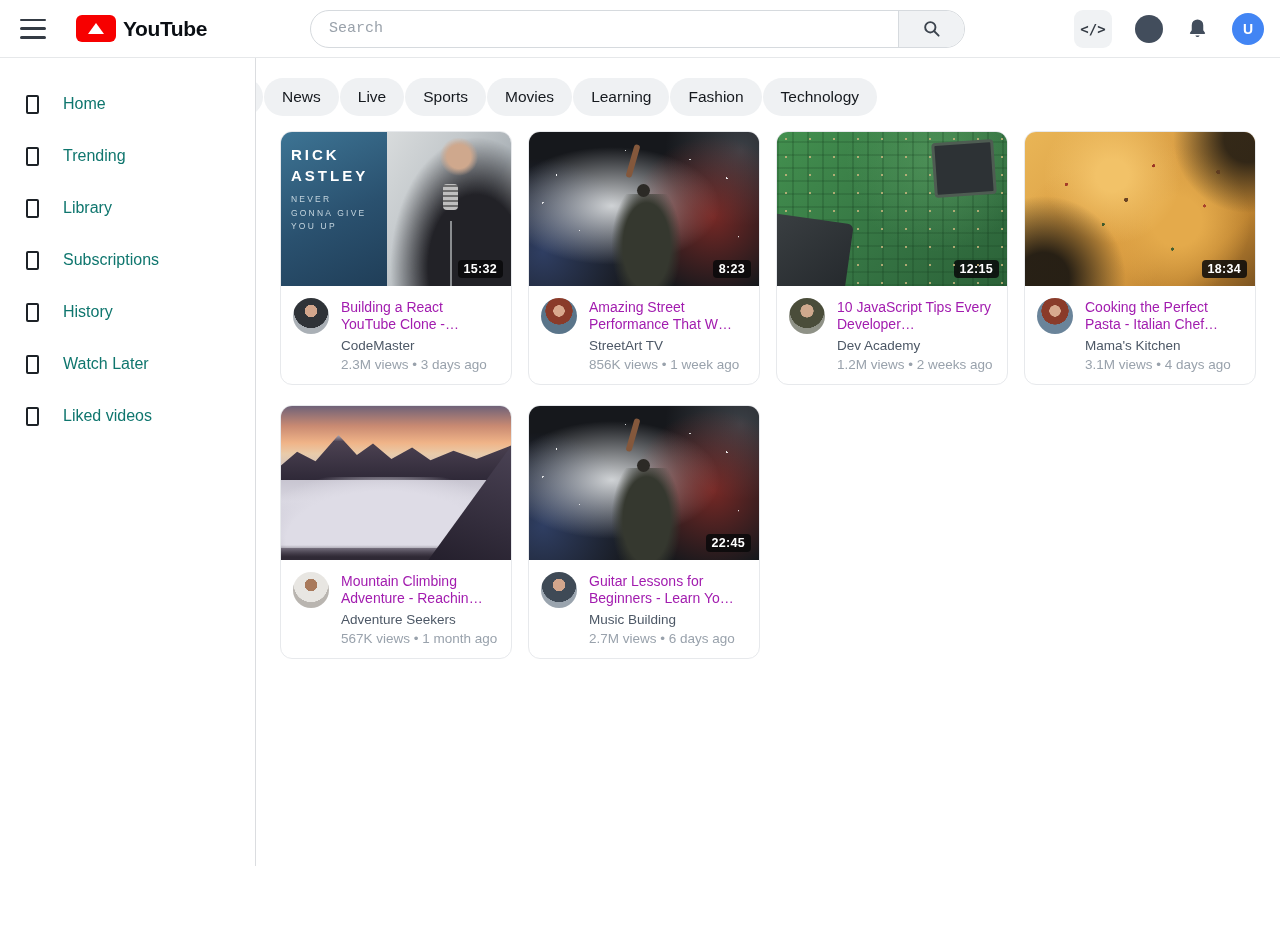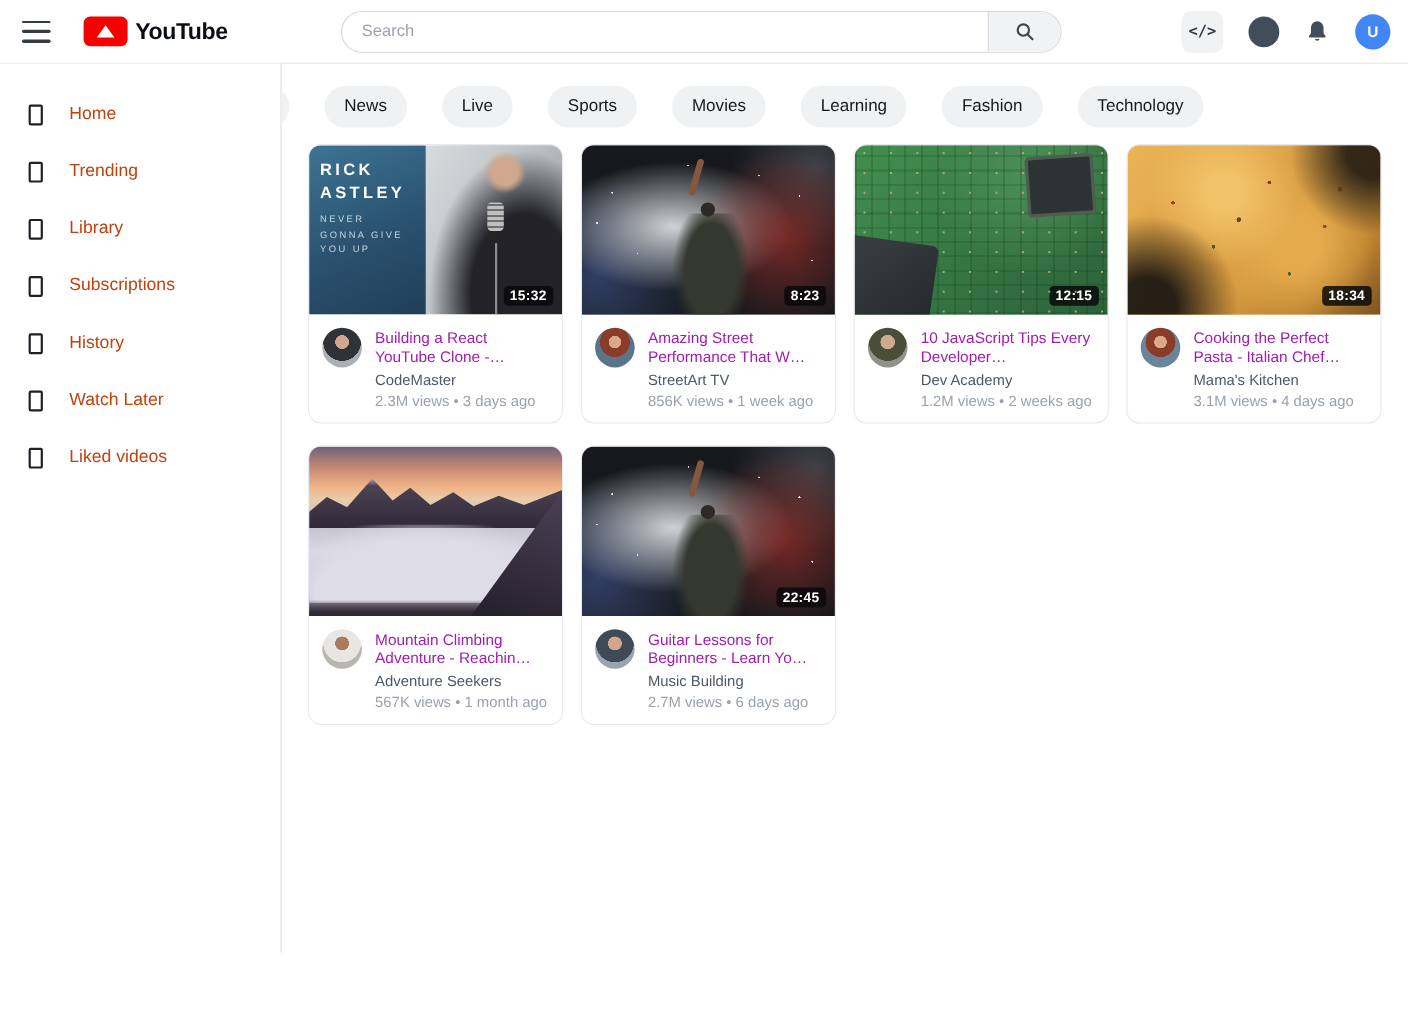--- a/index.html
+++ b/index.html
@@ -15,49 +15,49 @@
   .logo { display:flex; align-items:center; gap:7px; cursor:pointer; }
   .logo-badge { width:40px; height:27px; background:#f70000; border-radius:6px;
     display:flex; align-items:center; justify-content:center; }
   .logo-tri { width:0; height:0; border-left:8px solid transparent;
     border-right:8px solid transparent; border-bottom:11px solid #fff; }
   .logo-text { font-size:21px; font-weight:800; letter-spacing:-0.4px; color:#0a0e13; }
 
   .search-bar { margin-left:103px; width:655px; height:38px; display:flex;
     border:1px solid #d6dade; border-radius:19px; overflow:hidden; background:#fff; }
   .search-bar input { flex:1; border:none; outline:none; padding:0 18px; font-size:15px;
-    color:#000000; font-family:Liberation Sans, sans-serif; background:transparent; }
+    color:#000000; font-family:Liberation Mono, monospace; background:transparent; }
   .search-bar input::placeholder { color:#9aa2ab; }
   .search-btn { width:66px; background:#f0f2f4; border:none; border-left:1px solid #d6dade;
     display:flex; align-items:center; justify-content:center; cursor:pointer; }
 
   .actions { margin-left:auto; display:flex; align-items:center; gap:23px; }
   .code-btn { width:38px; height:38px; border:none; border-radius:9px; background:#f0f2f4;
     font-size:14px; font-weight:700; color:#343b44; cursor:pointer;
     font-family:"DejaVu Sans Mono","Liberation Mono",monospace; }
   .dark-circle { width:28px; height:28px; border-radius:50%; background:#424d5c;
     border:none; cursor:pointer; }
   .bell-btn { background:none; border:none; cursor:pointer; display:flex; }
   .avatar-u { width:32px; height:32px; border-radius:50%; background:#4285f4; color:#fff;
     font-size:14px; font-weight:700; display:flex; align-items:center; justify-content:center;
     border:none; cursor:pointer; }
 
   
   .layout { display:flex; align-items:flex-start; }
   .sidebar { width:256px; min-height:808px; border-right:1px solid #dbdde0;
     padding-top:24px; background:#fff; flex-shrink:0; }
   .side-item { display:flex; align-items:center; gap:24px; height:44px; margin-bottom:8px;
-    padding:0 26px; font-size:16px; color:#c2410c; cursor:pointer; }
+    padding:0 26px; font-size:16px; color:#0f766e; cursor:pointer; }
   .tofu { display:inline-block; width:13px; height:19px; border:2px solid #1d2227;
     border-radius:2px; flex-shrink:0; }
 
   .main { flex:1; overflow:hidden; }
 
   
-  .chips { display:flex; align-items:flex-start; gap:32px; padding:20px 24px 15px; overflow:hidden; }
+  .chips { display:flex; align-items:flex-start; gap:1px; padding:20px 24px 15px; overflow:hidden; }
   .chip { height:38px; padding:0 18px; display:flex; align-items:center; border-radius:19px;
     background:#eff1f3; border:none; font-size:15.5px; color:#15191e; white-space:nowrap;
     cursor:pointer; font-family:inherit; flex-shrink:0; }
   .chip-partial { width:60px; margin-left:-77px; padding:0; }
   .chip.active { background:#fff; border:2px solid #2bd3ea; }
 
   
   .grid { display:grid; grid-template-columns:repeat(4,1fr); gap:20px 16px; padding:0 24px; }
   .card { border:1px solid #e7e9ec; border-radius:12px; overflow:hidden; background:#fff; cursor:pointer; }
   .thumb { position:relative; height:154px; overflow:hidden; }

